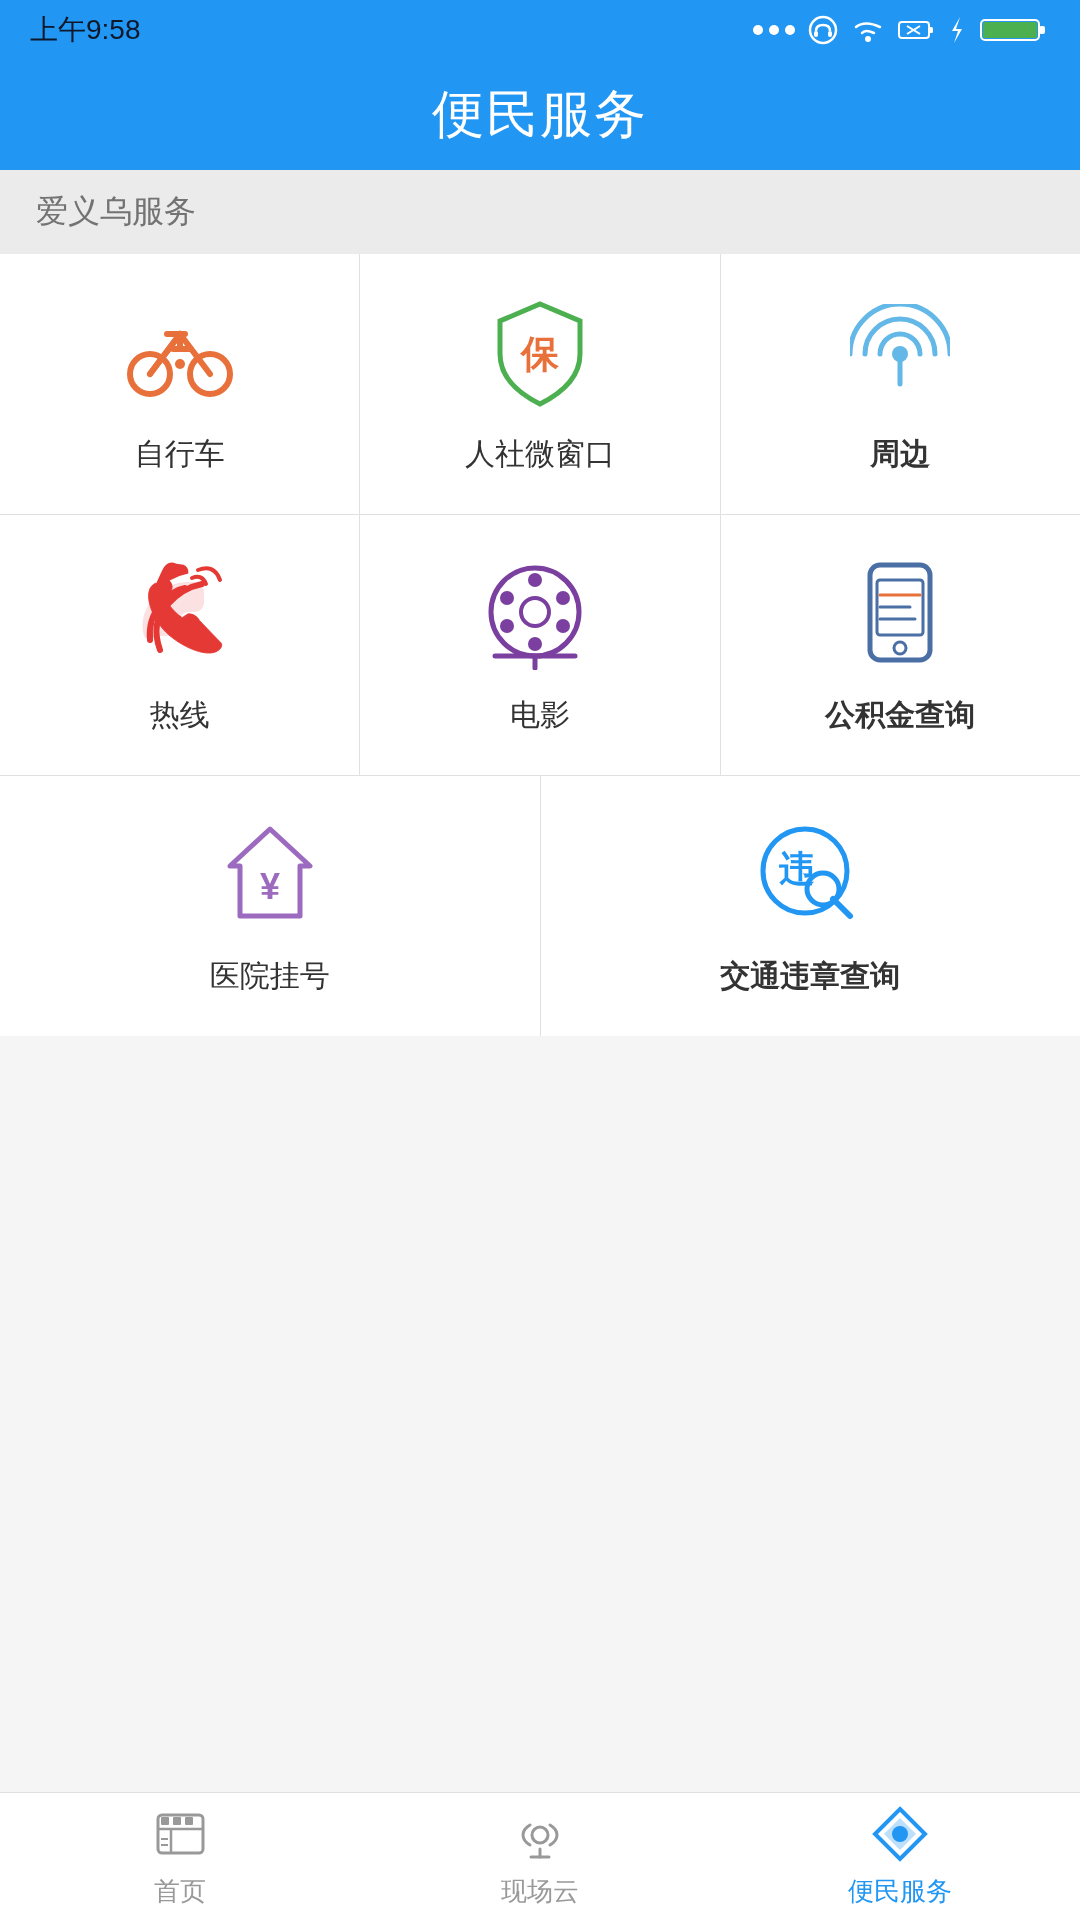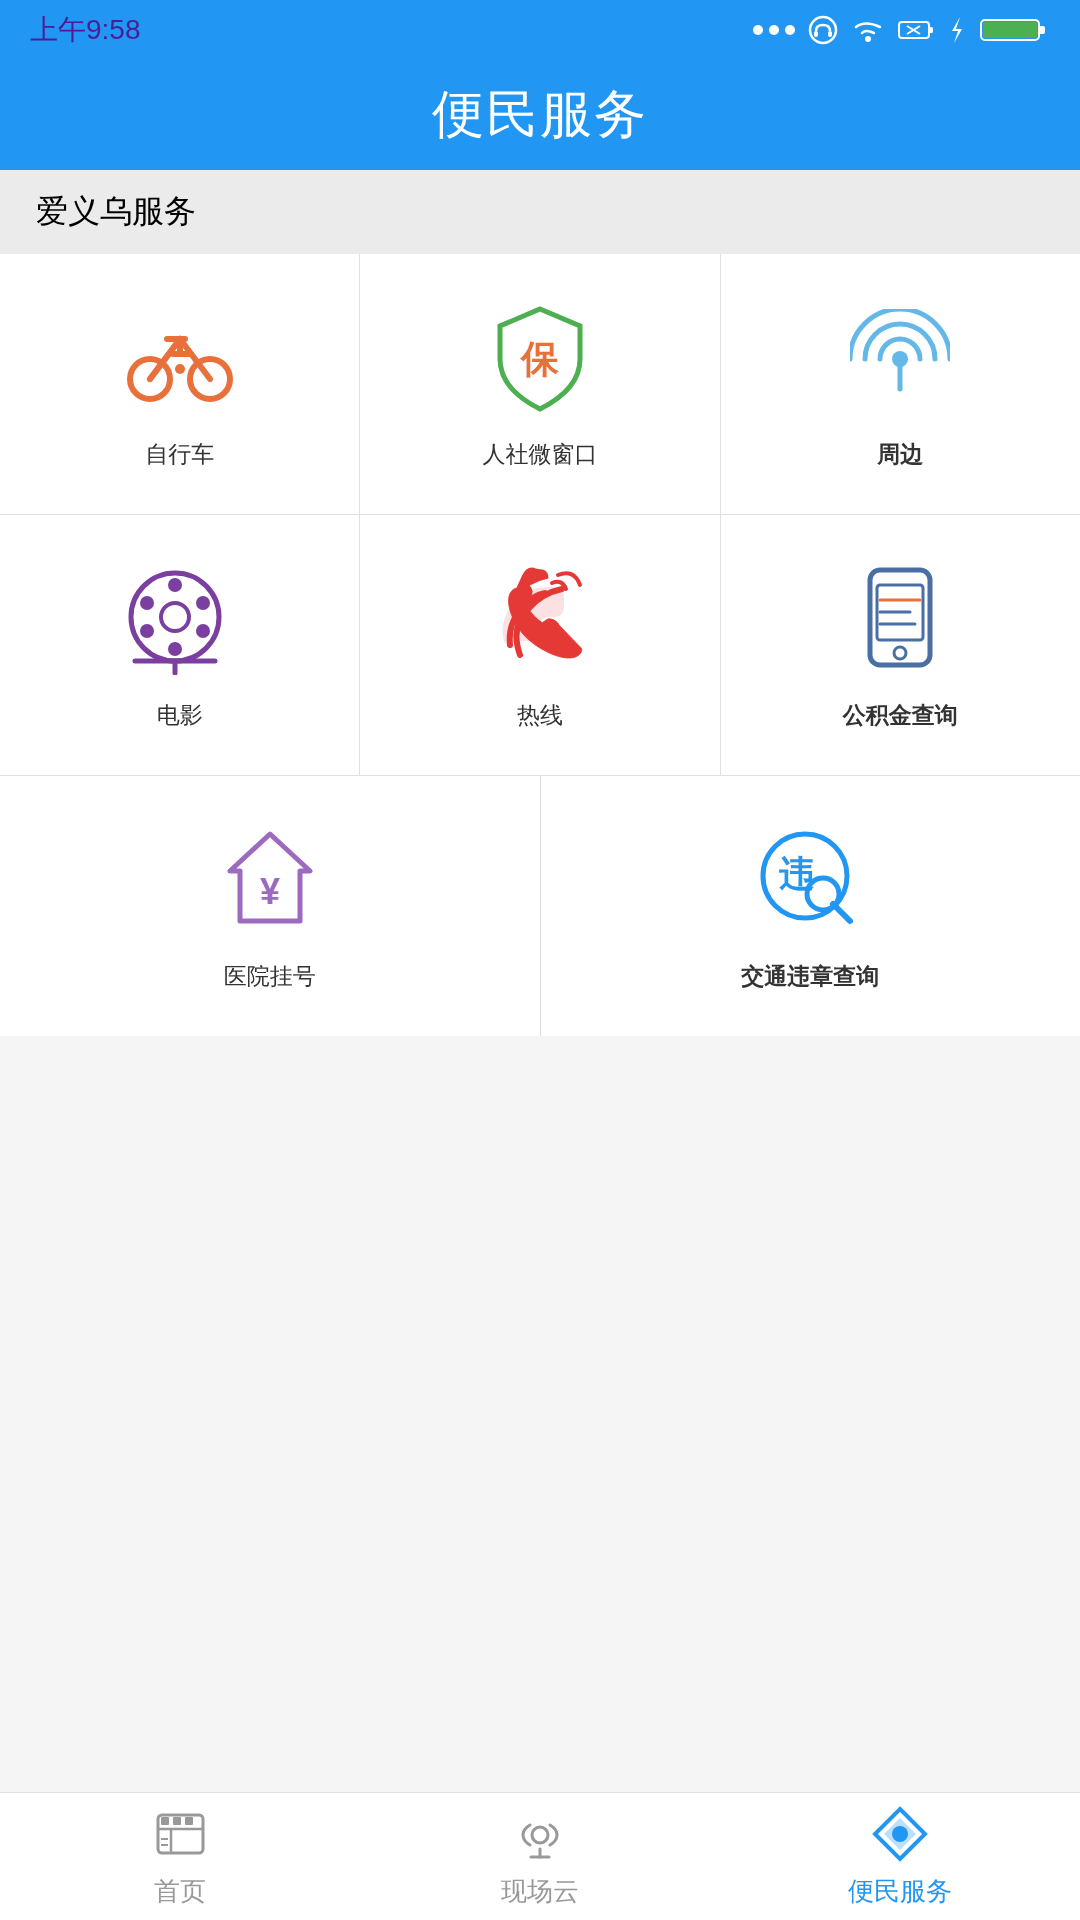--- a/index.html
+++ b/index.html
@@ -18,21 +18,21 @@
     }
 
     
     .status-bar {
       background: #2196F3;
       height: 60px;
       display: flex;
       align-items: center;
       justify-content: space-between;
       padding: 0 30px;
-      color: #4c1d95;
+      color: #0f172a;
       font-size: 28px;
     }
 
     .status-time {
       font-weight: 500;
     }
 
     .status-icons {
       display: flex;
       align-items: center;
@@ -53,21 +53,21 @@
       font-size: 52px;
       font-weight: 500;
       letter-spacing: 2px;
     }
 
     
     .section-header {
       background: #ebebeb;
       padding: 20px 36px;
       font-size: 32px;
-      color: #000000;
+      color: #737373;
     }
 
     
     .grid-container {
       background: white;
     }
 
     .grid-row {
       display: flex;
       border-bottom: 1px solid #e0e0e0;
@@ -97,21 +97,21 @@
 
     .icon-wrap {
       width: 120px;
       height: 120px;
       display: flex;
       align-items: center;
       justify-content: center;
     }
 
     .item-label {
-      font-size: 23px;
+      font-size: 30px;
       color: #333;
     }
 
     
     .bottom-nav {
       position: fixed;
       bottom: 0;
       left: 0;
       width: 1080px;
       height: 128px;
@@ -265,61 +265,61 @@
           </svg>
         </div>
         <span class="item-label">周边</span>
       </div>
     </div>
 
     <div class="grid-row">
 
       <div class="grid-item">
         <div class="icon-wrap">
+          <svg width="100" height="110" viewBox="0 0 100 110">
+
+            <path d="M25 10 Q15 10 15 22 L15 34 Q15 42 25 44 L32 44 L32 36 Q32 30 26 28 Q32 20 40 14 Q38 8 32 8 Z" fill="#E53935" transform="rotate(25, 50, 55)"></path>
+
+            <path d="M20 80 Q18 60 30 45 Q42 30 55 28" fill="none" stroke="#E53935" stroke-width="6" stroke-linecap="round"></path>
+            <path d="M30 90 Q20 62 38 44 Q52 28 72 24" fill="none" stroke="#E53935" stroke-width="6" stroke-linecap="round"></path>
+
+            <path d="M15 78 C10 66, 12 48, 28 34 C36 26, 46 22, 58 22 L64 22 C70 22, 74 26, 74 32 L74 42 C74 48, 70 52, 64 52 L58 52 C54 52, 50 56, 50 60 L50 66 C50 72, 46 76, 40 76 L30 76 C24 76, 20 80, 15 78 Z" fill="#E53935" opacity="0.15"></path>
+
+            <g transform="translate(8, 5) scale(0.85)">
+              <path d="M 72 65 C 70 60, 62 56, 58 58 L 52 62 C 46 58, 40 52, 36 46 L 40 40 C 42 36, 38 28, 34 26 L 24 22 C 20 20, 16 24, 14 28 C 8 42, 20 68, 36 82 C 52 96, 78 108, 92 102 C 96 100, 100 96, 98 92 Z" fill="#E53935" stroke="#E53935" stroke-width="1"></path>
+            </g>
+
+            <path d="M62 18 Q72 14 76 24" fill="none" stroke="#E53935" stroke-width="4" stroke-linecap="round"></path>
+            <path d="M68 10 Q84 4 90 20" fill="none" stroke="#E53935" stroke-width="4" stroke-linecap="round"></path>
+          </svg>
+        </div>
+        <span class="item-label">热线</span>
+      </div>
+
+      <div class="grid-item">
+        <div class="icon-wrap">
           <svg width="110" height="110" viewBox="0 0 110 110">
 
             <circle cx="50" cy="52" r="44" fill="none" stroke="#7B3FA0" stroke-width="5"></circle>
 
             <circle cx="50" cy="52" r="14" fill="none" stroke="#7B3FA0" stroke-width="4"></circle>
 
             <circle cx="50" cy="20" r="7" fill="#7B3FA0"></circle>
             <circle cx="78" cy="38" r="7" fill="#7B3FA0"></circle>
             <circle cx="78" cy="66" r="7" fill="#7B3FA0"></circle>
             <circle cx="50" cy="84" r="7" fill="#7B3FA0"></circle>
             <circle cx="22" cy="66" r="7" fill="#7B3FA0"></circle>
             <circle cx="22" cy="38" r="7" fill="#7B3FA0"></circle>
 
             <line x1="10" y1="96" x2="90" y2="96" stroke="#7B3FA0" stroke-width="5" stroke-linecap="round"></line>
 
             <line x1="50" y1="96" x2="50" y2="108" stroke="#7B3FA0" stroke-width="5" stroke-linecap="round"></line>
           </svg>
         </div>
         <span class="item-label">电影</span>
-      </div>
-
-      <div class="grid-item">
-        <div class="icon-wrap">
-          <svg width="100" height="110" viewBox="0 0 100 110">
-
-            <path d="M25 10 Q15 10 15 22 L15 34 Q15 42 25 44 L32 44 L32 36 Q32 30 26 28 Q32 20 40 14 Q38 8 32 8 Z" fill="#E53935" transform="rotate(25, 50, 55)"></path>
-
-            <path d="M20 80 Q18 60 30 45 Q42 30 55 28" fill="none" stroke="#E53935" stroke-width="6" stroke-linecap="round"></path>
-            <path d="M30 90 Q20 62 38 44 Q52 28 72 24" fill="none" stroke="#E53935" stroke-width="6" stroke-linecap="round"></path>
-
-            <path d="M15 78 C10 66, 12 48, 28 34 C36 26, 46 22, 58 22 L64 22 C70 22, 74 26, 74 32 L74 42 C74 48, 70 52, 64 52 L58 52 C54 52, 50 56, 50 60 L50 66 C50 72, 46 76, 40 76 L30 76 C24 76, 20 80, 15 78 Z" fill="#E53935" opacity="0.15"></path>
-
-            <g transform="translate(8, 5) scale(0.85)">
-              <path d="M 72 65 C 70 60, 62 56, 58 58 L 52 62 C 46 58, 40 52, 36 46 L 40 40 C 42 36, 38 28, 34 26 L 24 22 C 20 20, 16 24, 14 28 C 8 42, 20 68, 36 82 C 52 96, 78 108, 92 102 C 96 100, 100 96, 98 92 Z" fill="#E53935" stroke="#E53935" stroke-width="1"></path>
-            </g>
-
-            <path d="M62 18 Q72 14 76 24" fill="none" stroke="#E53935" stroke-width="4" stroke-linecap="round"></path>
-            <path d="M68 10 Q84 4 90 20" fill="none" stroke="#E53935" stroke-width="4" stroke-linecap="round"></path>
-          </svg>
-        </div>
-        <span class="item-label">热线</span>
       </div>
 
       <div class="grid-item">
         <div class="icon-wrap">
           <svg width="90" height="110" viewBox="0 0 90 110">
 
             <rect x="15" y="5" width="60" height="95" rx="10" fill="none" stroke="#4A6FA5" stroke-width="5"></rect>
 
             <rect x="22" y="20" width="46" height="55" rx="3" fill="none" stroke="#4A6FA5" stroke-width="3"></rect>
 

